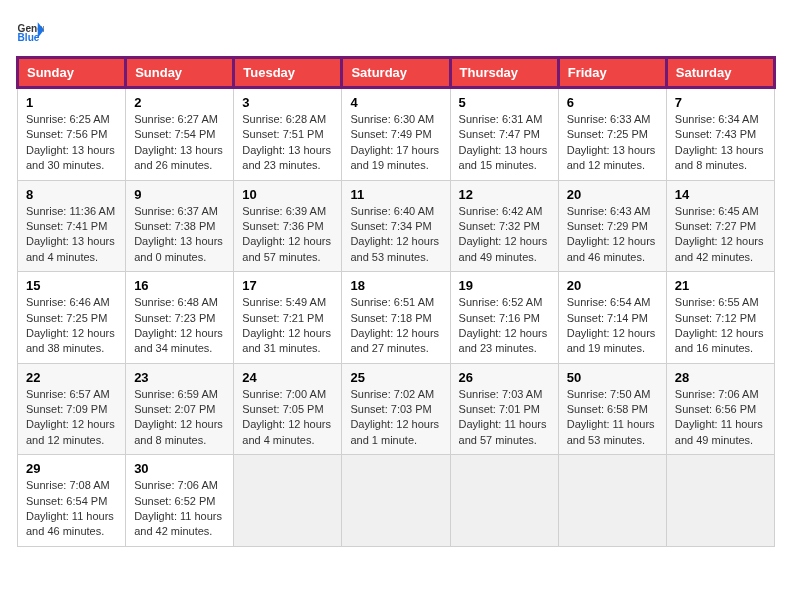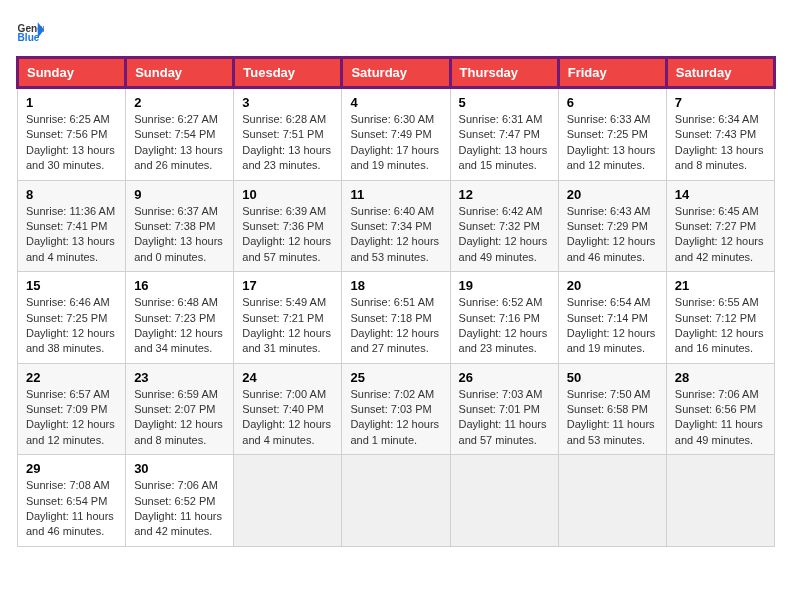--- a/index.html
+++ b/index.html
@@ -298,21 +298,21 @@
         <div class="day-info">
           <span>Sunrise: 6:59 AM</span><br>
           <span>Sunset: 2:07 PM</span><br>
           <span>Daylight: 12 hours and 8 minutes.</span>
         </div>
       </td>
         <td>
         <span class="day-num">24</span>
         <div class="day-info">
           <span>Sunrise: 7:00 AM</span><br>
-          <span>Sunset: 7:40 PM</span><br>
+          <span>Sunset: 7:05 PM</span><br>
           <span>Daylight: 12 hours and 4 minutes.</span>
         </div>
       </td>
         <td>
         <span class="day-num">25</span>
         <div class="day-info">
           <span>Sunrise: 7:02 AM</span><br>
           <span>Sunset: 7:03 PM</span><br>
           <span>Daylight: 12 hours and 1 minute.</span>
         </div>

